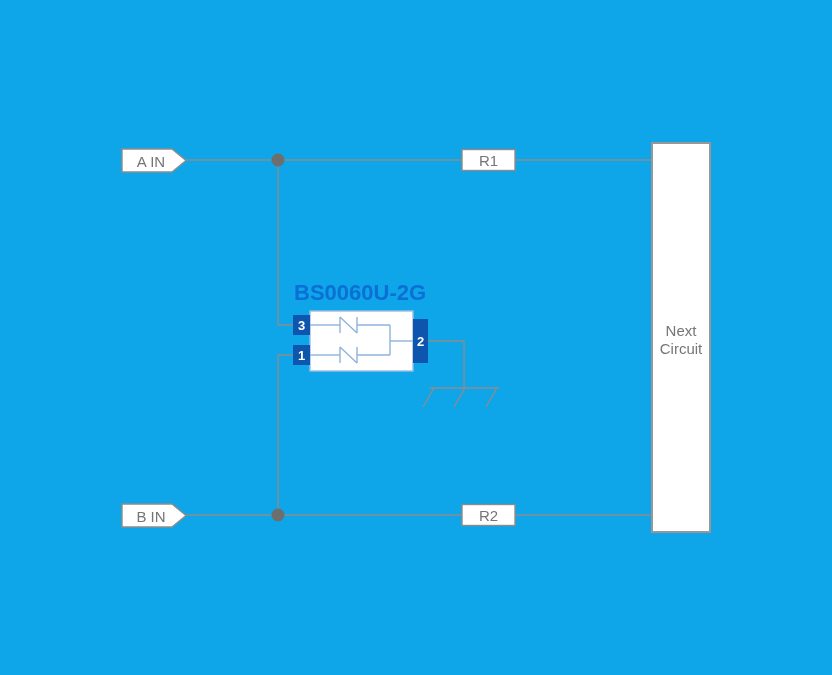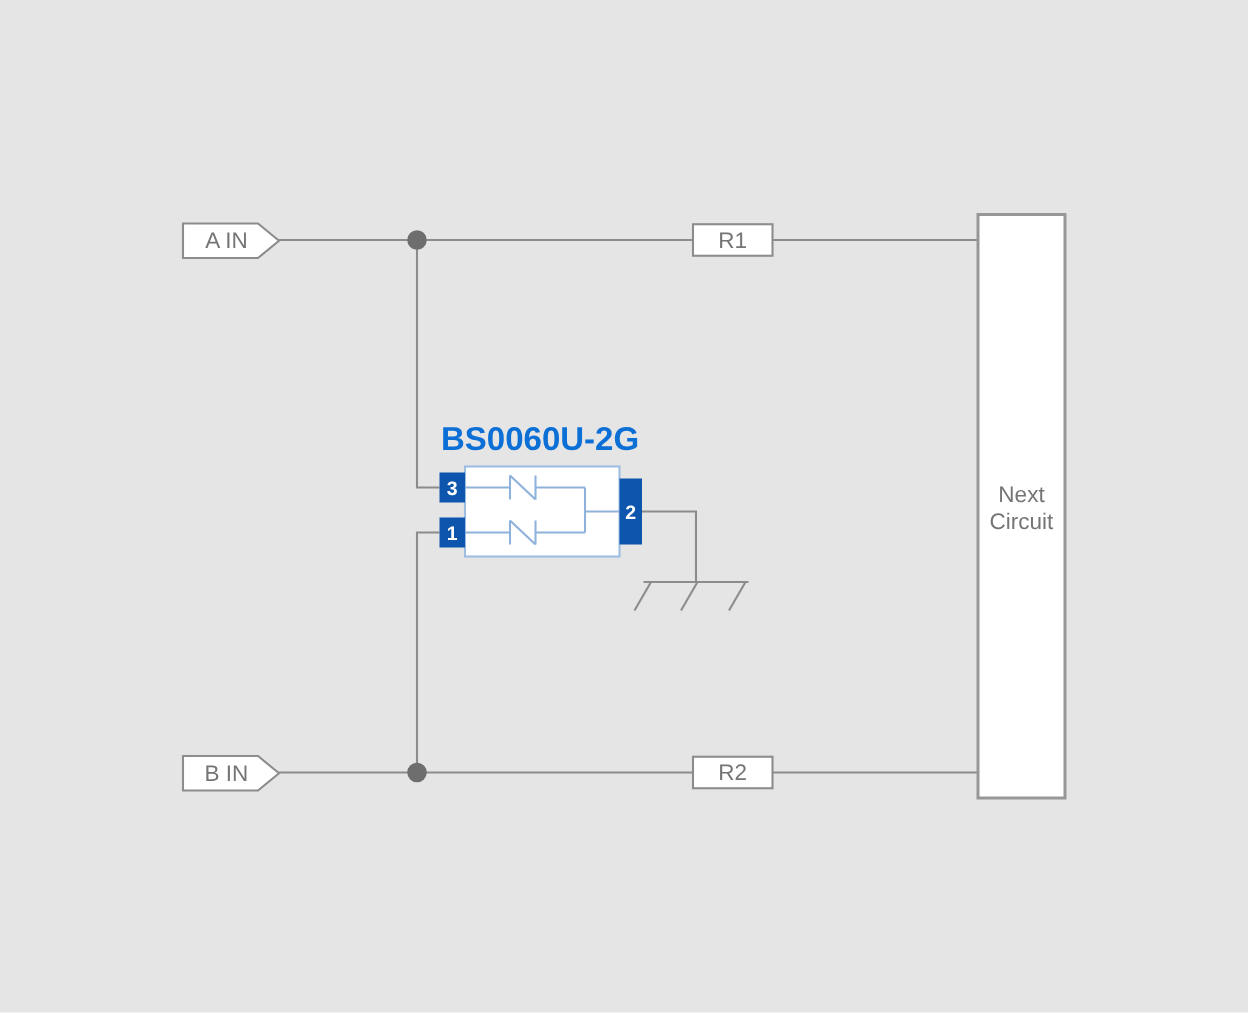--- a/index.html
+++ b/index.html
@@ -7,21 +7,21 @@
     padding: 0;
     background: #ffffff;
     width: 832px;
     height: 675px;
     font-family: "Liberation Sans", sans-serif;
   }
   .stage {
     position: relative;
     width: 832px;
     height: 675px;
-    background: #e5e5e5;
+    background: #0ea5e9;
     overflow: hidden;
   }
   svg { display: block; }
 
   
   .wire        { stroke: #8c8c8c; stroke-width: 1.4; fill: none; }
   .gray-shape  { fill: #ffffff; stroke: #8c8c8c; stroke-width: 1.4; }
   .big-box     { fill: #ffffff; stroke: #979797; stroke-width: 2; }
   .junction    { fill: #6e6e6e; stroke: none; }
 

